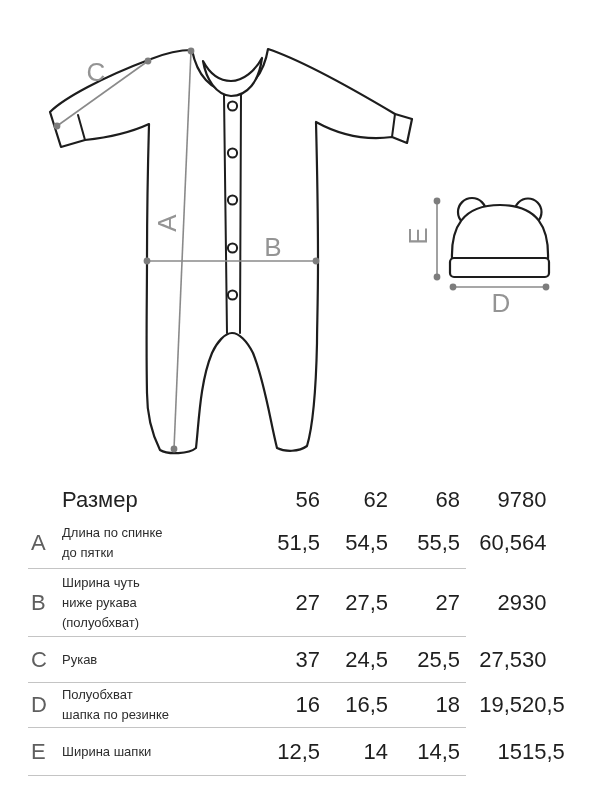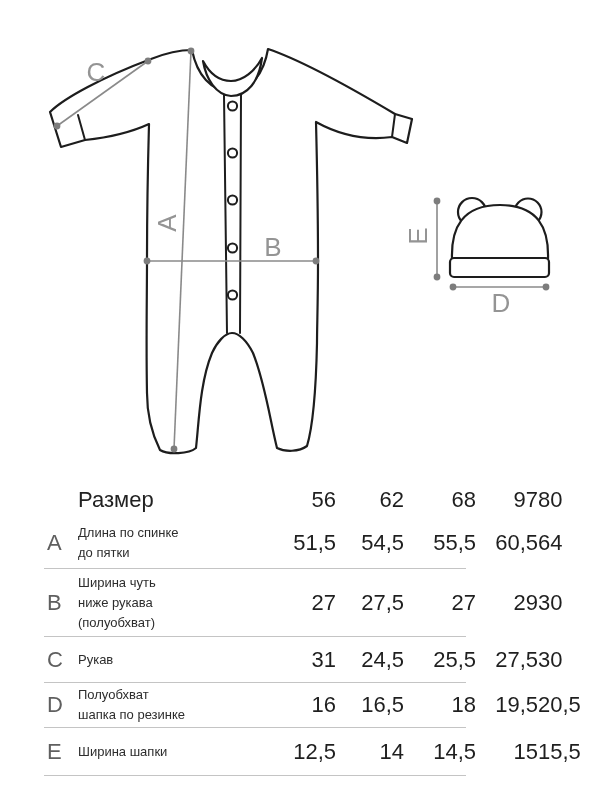--- a/index.html
+++ b/index.html
@@ -12,21 +12,21 @@
   .diagram-wrap{position:absolute;left:0;top:0;width:600px;height:470px;}
   .diagram-wrap svg{display:block;}
   .outline{fill:#ffffff;stroke:#1d1d1d;stroke-width:2.2;stroke-linejoin:round;stroke-linecap:round;}
   .thinline{fill:none;stroke:#1d1d1d;stroke-width:2;stroke-linecap:round;}
   .measure{stroke:#8a8a8a;stroke-width:1.6;fill:none;}
   .mdot{fill:#7d7d7d;stroke:none;}
   .mlabel{fill:#949494;font-family:"Liberation Sans","DejaVu Sans",sans-serif;font-size:26px;}
   
   .size-table{
     position:absolute;left:0;top:481px;width:492px;box-sizing:border-box;
-    padding:0 26px 0 44px;
+    padding:0 26px 0 28px;
   }
   .t-row{
     display:grid;
     grid-template-columns:34px 192px 66px 68px 72px 62px 1fr;
     align-items:center;box-sizing:border-box;
   }
   .t-row.data{border-bottom:1px solid #c4c4c4;}
   .r-head{height:37px;}
   .r-a{height:51px;} .r-b{height:68px;} .r-c{height:46px;} .r-d{height:45px;} .r-e{height:48px;}
   .cell-letter{
@@ -166,21 +166,21 @@
     <div class="cell-val">27</div>
     <div class="cell-val">27,5</div>
     <div class="cell-val">27</div>
     <div class="cell-val">29</div>
     <div class="cell-val">30</div>
   </div>
 
   <div class="t-row data r-c">
     <div class="cell-letter">C</div>
     <div class="cell-label">Рукав</div>
-    <div class="cell-val">31</div>
+    <div class="cell-val">37</div>
     <div class="cell-val">24,5</div>
     <div class="cell-val">25,5</div>
     <div class="cell-val">27,5</div>
     <div class="cell-val">30</div>
   </div>
 
   <div class="t-row data r-d">
     <div class="cell-letter">D</div>
     <div class="cell-label">Полуобхват
 шапка по резинке</div>

